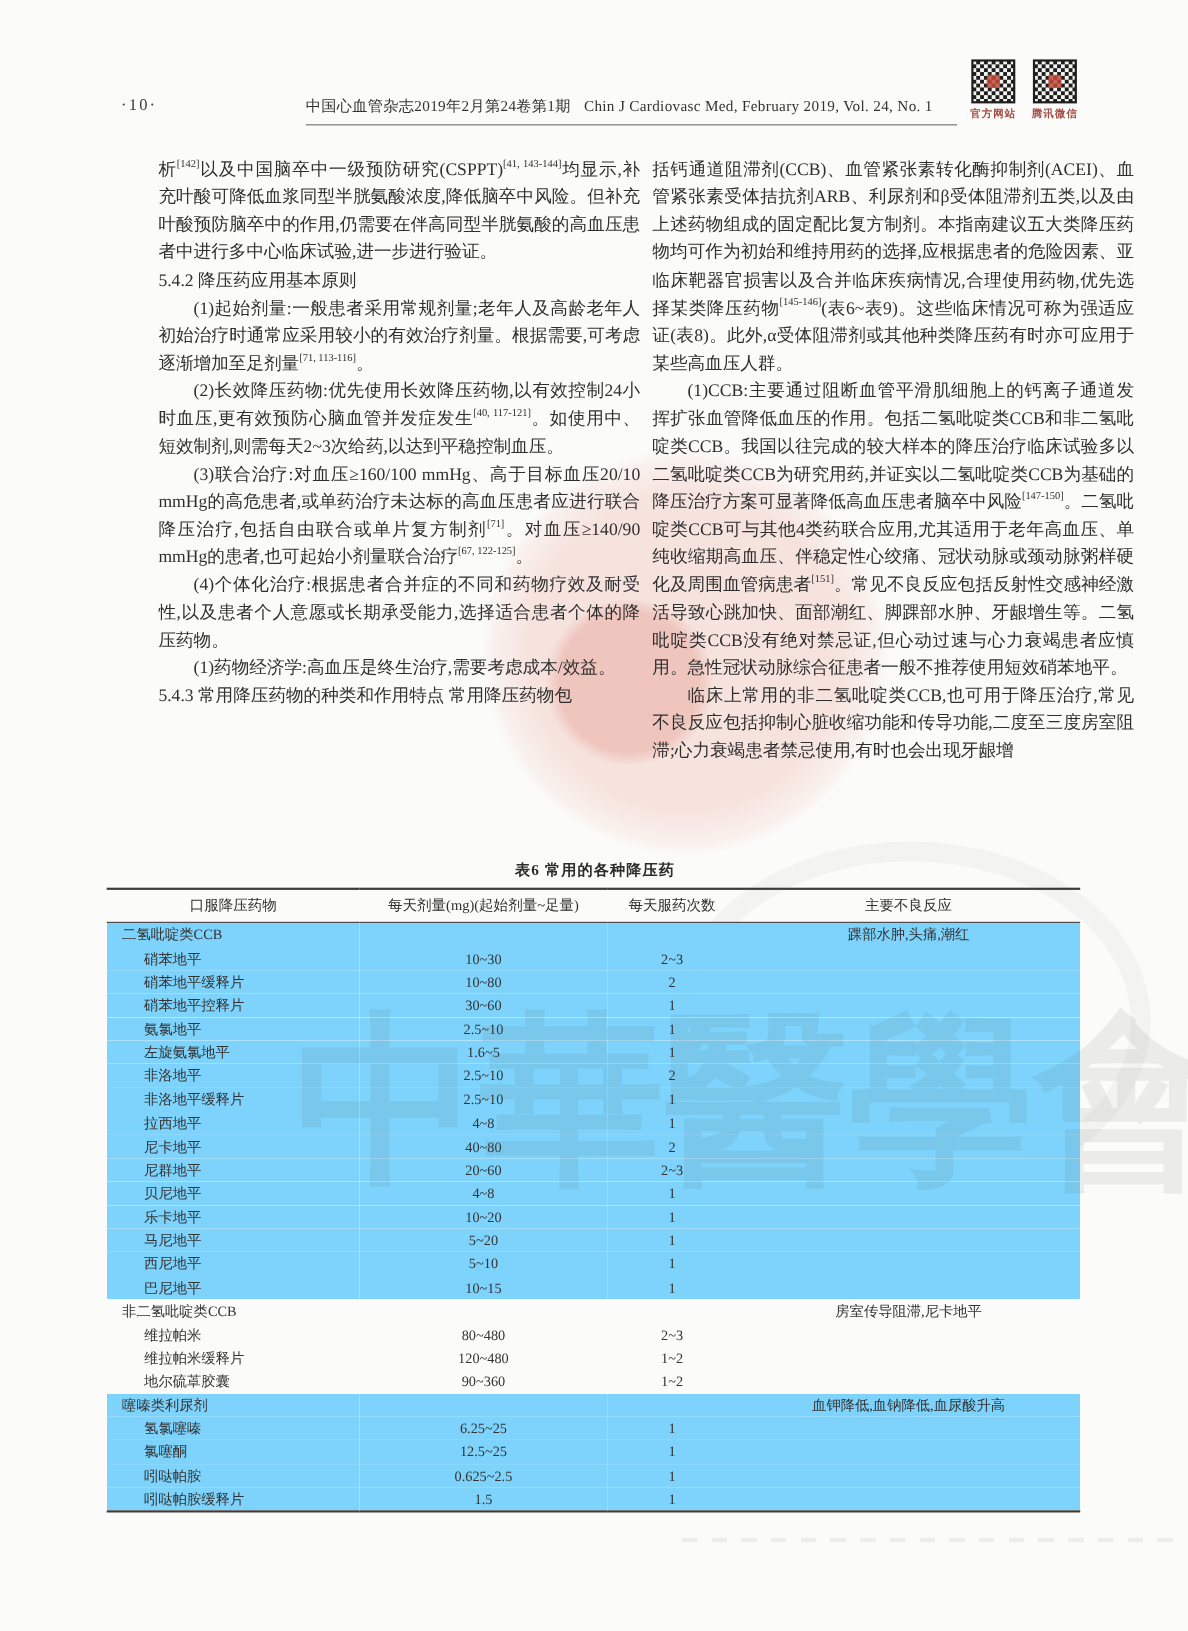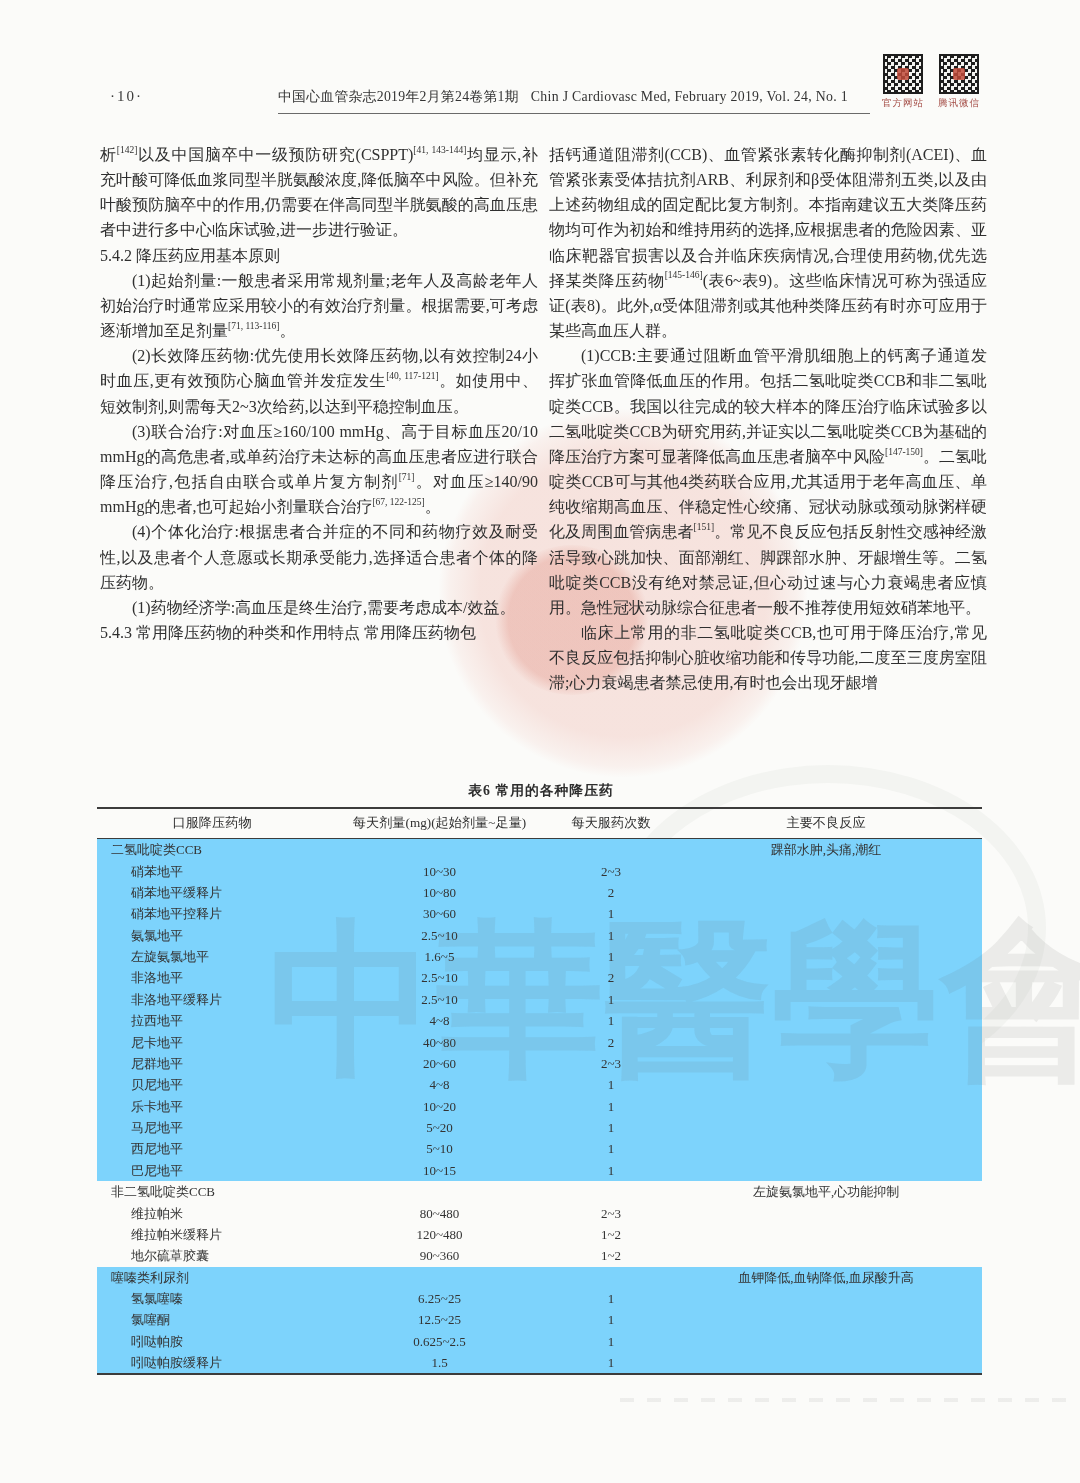--- a/index.html
+++ b/index.html
@@ -10,21 +10,21 @@
     color:#303030;overflow:hidden;
   }
   
   .pnum{position:absolute;left:110px;top:88px;font-size:15px;letter-spacing:2px;color:#3a3a3a;}
   .jheader{
     position:absolute;left:278px;top:88px;width:592px;text-align:left;
     font-size:13.8px;color:#333;padding-bottom:7px;border-bottom:1.3px solid #6a6a6a;
     white-space:nowrap;letter-spacing:.3px;
   }
   .jheader .jen{margin-left:12px;}
-  .qrbox{position:absolute;top:55px;width:46px;text-align:center;}
+  .qrbox{position:absolute;top:55px;width:46px;text-align:center;font-weight:bold;}
   .qr1{left:880px}.qr2{left:936px}
   .qr{
     width:38px;height:38px;margin:0 auto;position:relative;
     background:conic-gradient(#1e1e1e 25%,#f3f3f0 0 50%,#1e1e1e 0 75%,#f3f3f0 0) 0 0 / 7px 7px;
     outline:2px solid #1e1e1e;outline-offset:-1px;
   }
   .qr::after{content:"";position:absolute;inset:13px;background:#bf4a3a;opacity:.85;border-radius:2px;}
   .qrlabel{margin-top:4px;font-size:9.5px;color:#a34b44;letter-spacing:1px;white-space:nowrap;}
   
   .wm{position:absolute;pointer-events:none;}
@@ -37,21 +37,21 @@
   .wm-text{
     left:268px;top:915px;width:792px;display:flex;justify-content:space-between;
     font-size:168px;line-height:1;color:rgba(95,100,97,.10);z-index:3;
     font-family:"DejaVu Serif","Liberation Serif",serif;font-weight:bold;
   }
   .scan-smudge{position:absolute;left:620px;top:1398px;width:450px;height:4px;opacity:.45;
     background:repeating-linear-gradient(90deg, rgba(0,0,0,.12) 0 14px, transparent 14px 27px);}
   
   .col{
     position:absolute;top:142px;width:438px;height:636px;overflow:hidden;z-index:2;
-    font-size:16px;line-height:25.15px;text-align:justify;color:#2f2f2f;
+    font-size:16px;line-height:25.15px;text-align:justify;color:#2f2f2f;margin-left:44px;
   }
   .col-left{left:100px}
   .col-right{left:549px}
   .para{margin:0;}
   .para.indent{text-indent:2em;}
   .para.heading{text-indent:0;}
   sup{font-size:9.5px;line-height:0;position:relative;top:-1px;}
   
   .tablewrap{position:absolute;left:97px;top:782px;width:888px;z-index:1;}
   .tbl-title{text-align:center;font-weight:bold;font-size:13.8px;color:#2d2d2d;margin:0 0 7px 0;letter-spacing:1px;}
@@ -228,21 +228,21 @@
           <tr class="shaded drug">
             <td class="c-name">巴尼地平</td>
             <td class="c-dose">10~15</td>
             <td class="c-freq">1</td>
             <td class="c-adverse"></td>
           </tr>
           <tr class="group">
             <td class="c-name">非二氢吡啶类CCB</td>
             <td class="c-dose"></td>
             <td class="c-freq"></td>
-            <td class="c-adverse">左旋氨氯地平,心功能抑制</td>
+            <td class="c-adverse">房室传导阻滞,尼卡地平</td>
           </tr>
           <tr class="drug">
             <td class="c-name">维拉帕米</td>
             <td class="c-dose">80~480</td>
             <td class="c-freq">2~3</td>
             <td class="c-adverse"></td>
           </tr>
           <tr class="drug">
             <td class="c-name">维拉帕米缓释片</td>
             <td class="c-dose">120~480</td>

